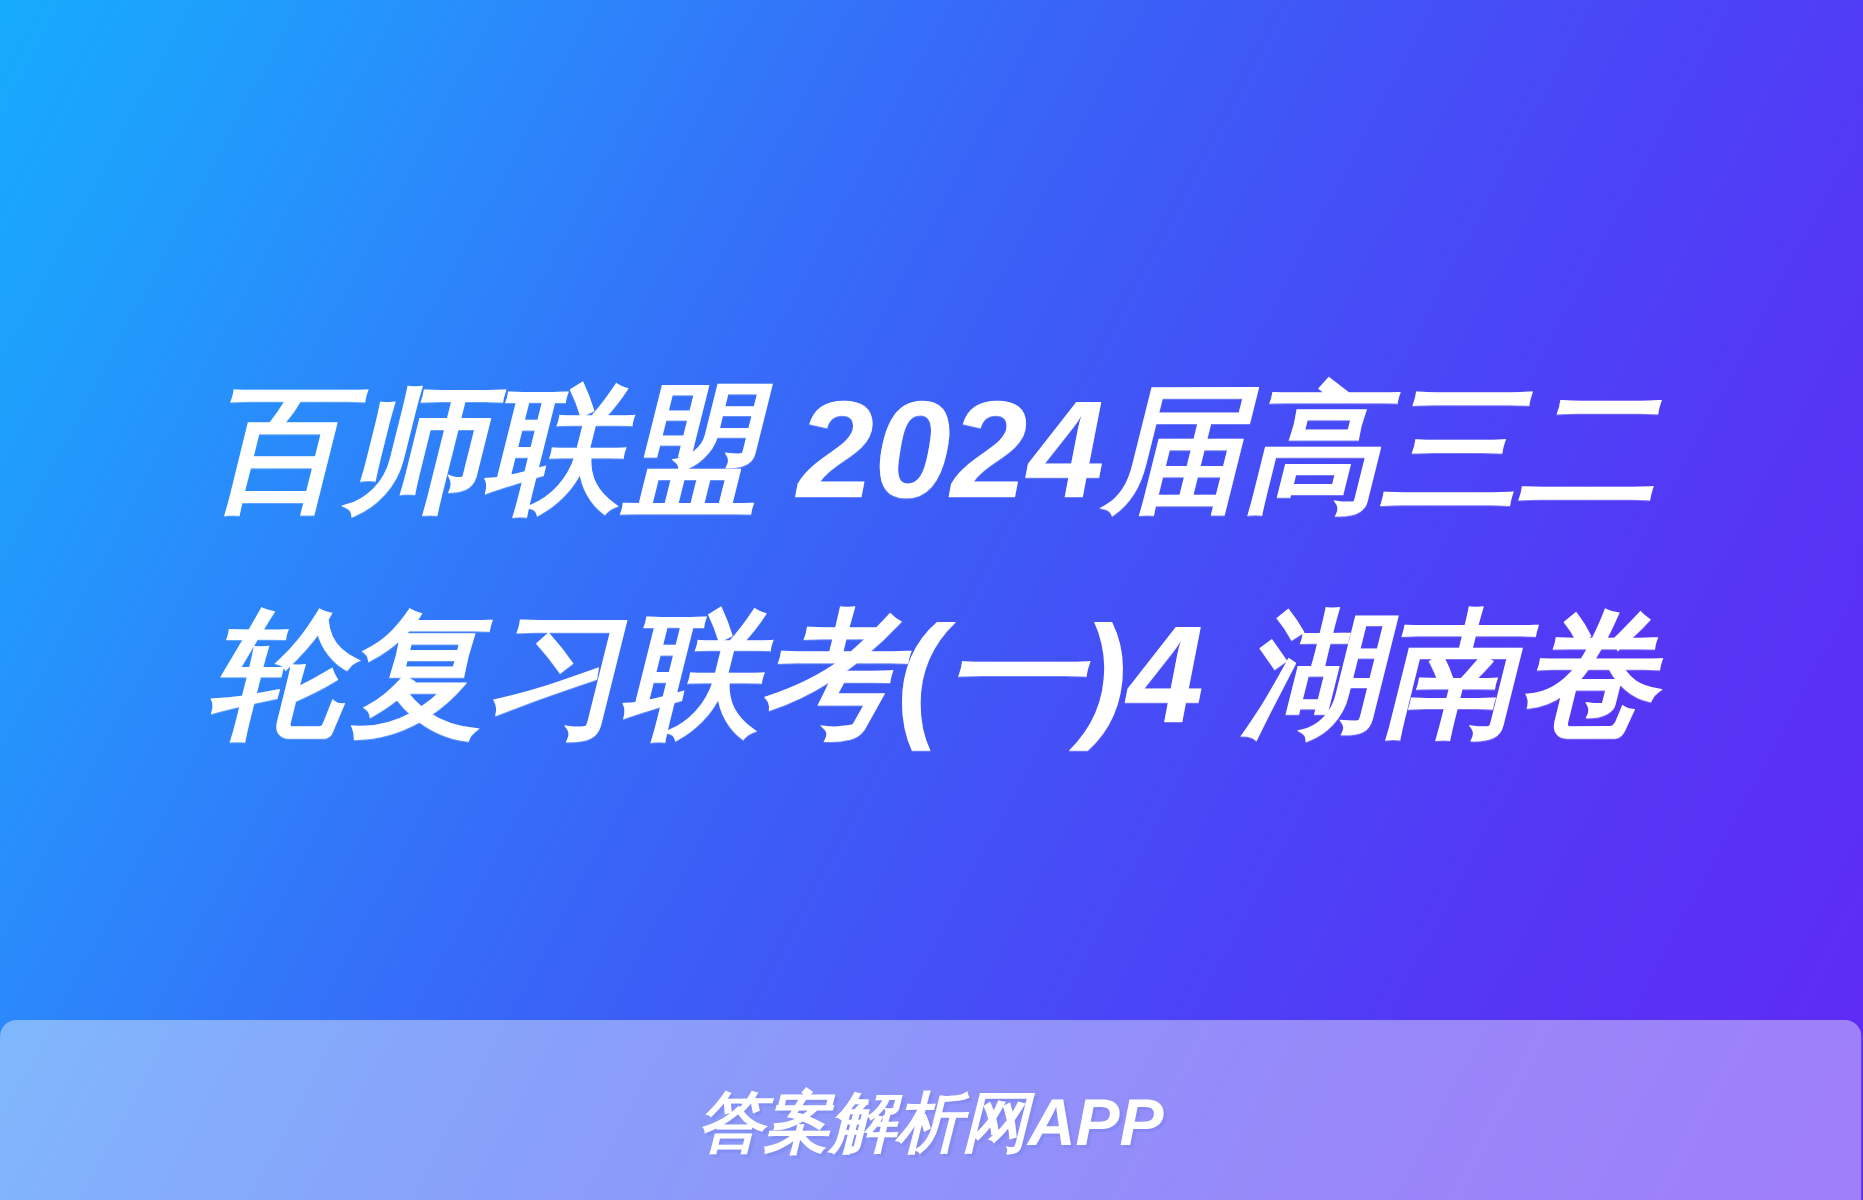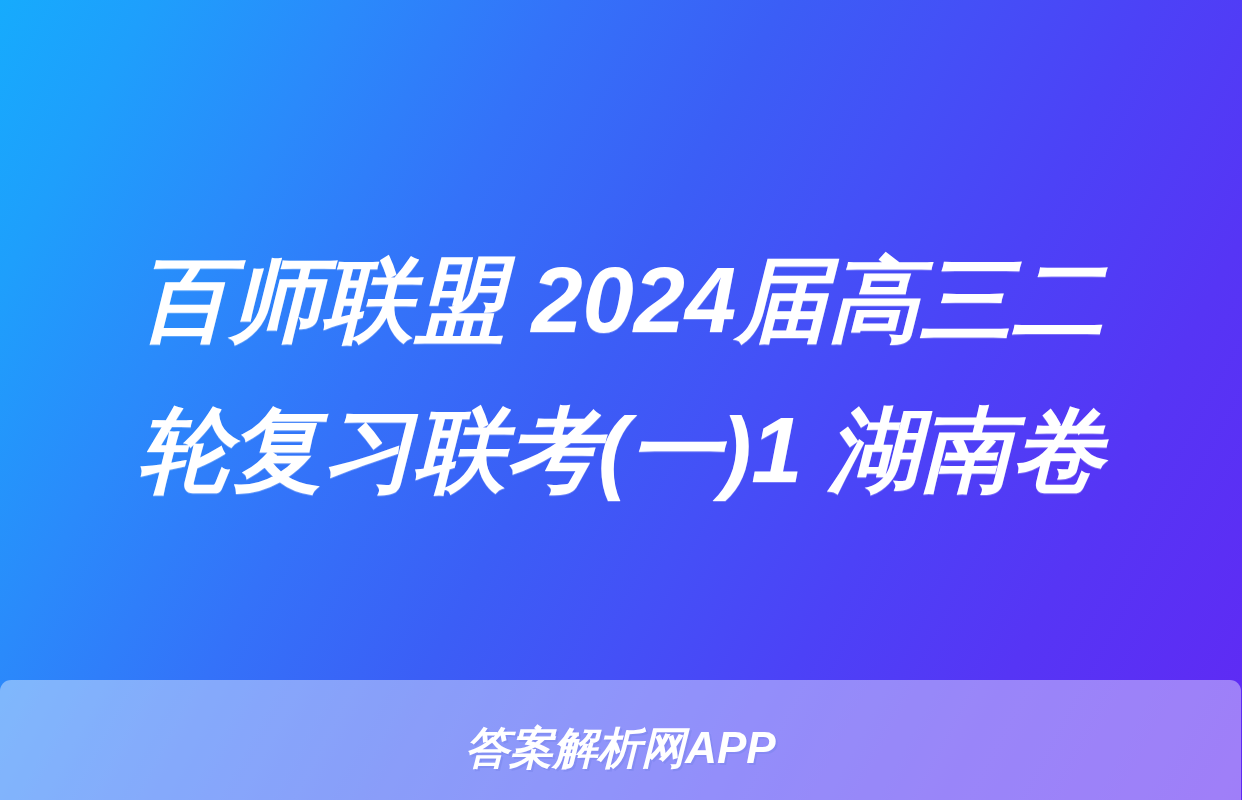--- a/index.html
+++ b/index.html
@@ -112,21 +112,21 @@
 </style>
 </head>
 <body>
 
 <div id="poster">
 
   <div class="gradient-bg"></div>
 
   <div class="title-block">
     <div class="title-line">百师联盟 2024届高三二</div>
-    <div class="title-line">轮复习联考(一)1 湖南卷</div>
+    <div class="title-line">轮复习联考(一)4 湖南卷</div>
   </div>
 
   <div class="watermark-band">
     <div class="band-gradient"></div>
     <div class="band-veil"></div>
     <div class="watermark-text">答案解析网APP</div>
   </div>
 
 </div>
 

